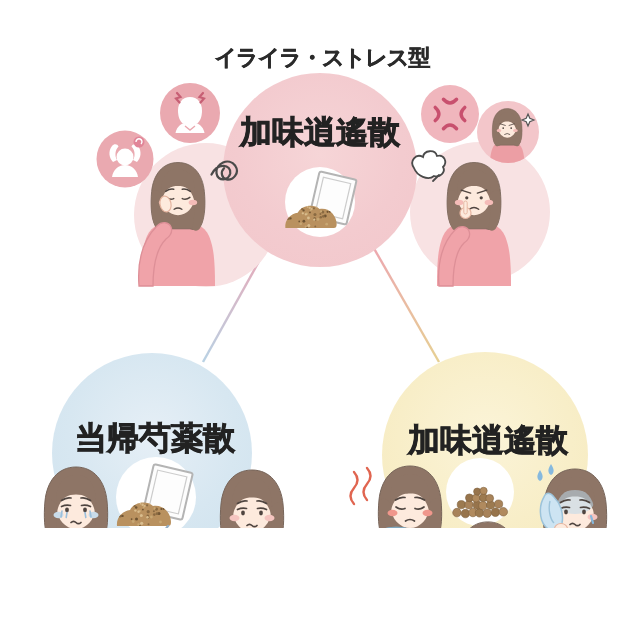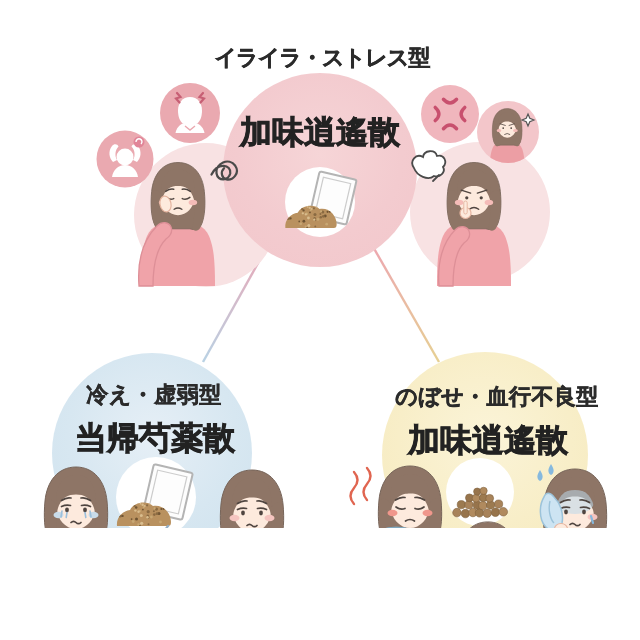--- a/index.html
+++ b/index.html
@@ -245,21 +245,20 @@
       <rect x="49.8" y="65" width="3.4" height="13" rx="1.7" fill="#fdeadd" stroke="#e5b49f" stroke-width="0.9"></rect>
     </g>
   </svg>
 
 
   <div class="circle" style="left:52px;top:353px;width:200px;height:200px;
        background:radial-gradient(circle at 50% 42%, #e6eff6 0%, #d7e7f1 55%, #cfe2ee 100%);"></div>
 
   <div class="circle" style="left:116px;top:457px;width:80px;height:80px;background:#fff;"></div>
 
-  <div class="label type-label" style="left:154px;top:395px;letter-spacing:0.5px;">冷え・虚弱型</div>
   <div class="label remedy" style="left:155px;top:439px;">当帰芍薬散</div>
 
   <svg width="88" height="72" viewBox="0 0 88 72" style="left:114px;top:462px">
     <g transform="translate(54,30) rotate(13)">
       <rect x="-20" y="-24" width="40" height="48" rx="2" fill="#fdfdfd" stroke="#b4b4b4" stroke-width="2"></rect>
       <rect x="-15" y="-19" width="30" height="38" fill="none" stroke="#cccccc" stroke-width="1.2"></rect>
     </g>
     <g transform="translate(30,64)">
       <clipPath id="mound2">
           <path d="M-27 0 C-28 -9 -21 -15 -14 -16 C-10 -24 3 -26 9 -20 C19 -22 27 -13 27 -4 C27 -1 26 0 24 0 Z"></path>
@@ -359,21 +358,20 @@
       <ellipse cx="40" cy="104" rx="8" ry="6" fill="#fdeadd" stroke="#e5b49f" stroke-width="1.1" transform="rotate(-30 40 107)"></ellipse>
       <ellipse cx="73" cy="129" rx="8" ry="6" fill="#fdeadd" stroke="#e5b49f" stroke-width="1.1" transform="rotate(-12 73 132)"></ellipse>
     </g>
   </svg>
 
   <div class="circle" style="left:382px;top:352px;width:206px;height:206px;
        background:radial-gradient(circle at 50% 42%, #fbf4d8 0%, #f8eec8 55%, #f5e9bc 100%);"></div>
 
   <div class="circle" style="left:446px;top:458px;width:68px;height:68px;background:#fff;"></div>
 
-  <div class="label type-label" style="left:497px;top:397px;letter-spacing:0.45px;">のぼせ・血行不良型</div>
   <div class="label remedy" style="left:488px;top:441px;">加味逍遙散</div>
 
   <svg width="76" height="48" viewBox="0 0 76 48" style="left:442px;top:468px">
     <g transform="translate(38,45) scale(0.82)">
       <circle cx="-28.1" cy="-0.5" r="5.2" fill="#a8835a" stroke="#7c5f3c" stroke-width="0.7"></circle>
         <circle cx="-17.8" cy="0.7" r="5.2" fill="#97744c" stroke="#7c5f3c" stroke-width="0.7"></circle>
         <circle cx="-8.6" cy="-0.6" r="5.2" fill="#b08a5e" stroke="#7c5f3c" stroke-width="0.7"></circle>
         <circle cx="-0.6" cy="-0.2" r="5.2" fill="#9c7a50" stroke="#7c5f3c" stroke-width="0.7"></circle>
         <circle cx="8.8" cy="0.2" r="5.2" fill="#a8835a" stroke="#7c5f3c" stroke-width="0.7"></circle>
         <circle cx="18.8" cy="-0.9" r="5.2" fill="#97744c" stroke="#7c5f3c" stroke-width="0.7"></circle>

